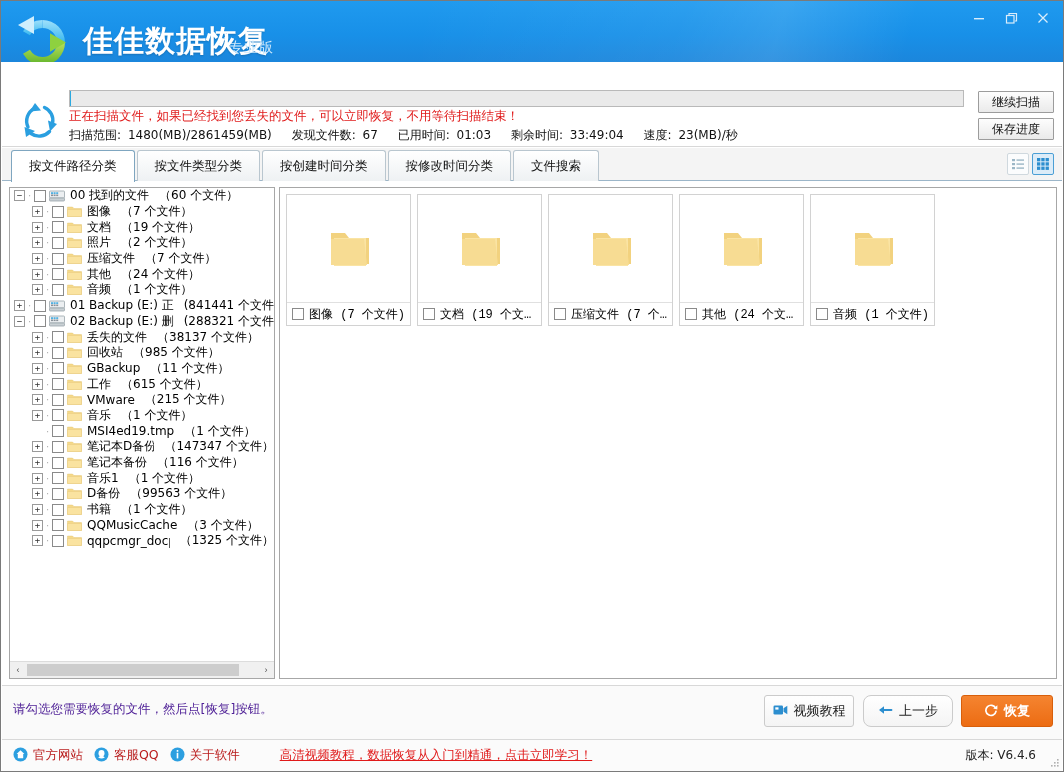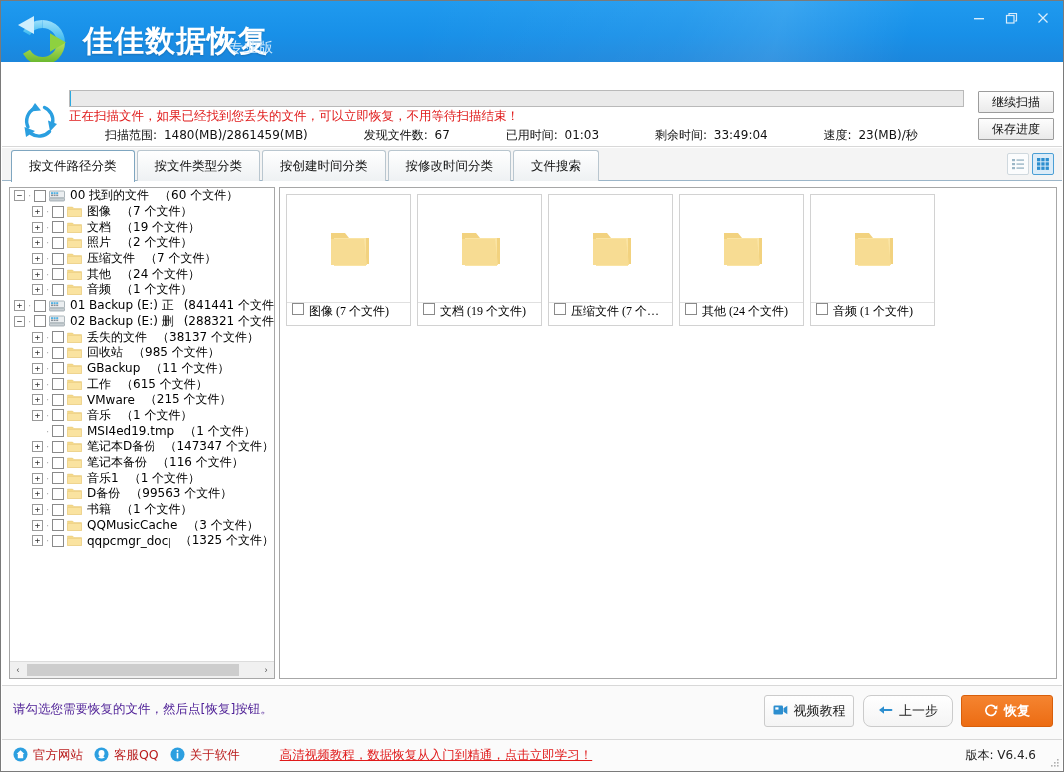--- a/index.html
+++ b/index.html
@@ -57,21 +57,21 @@
   .scan-warn {
     position:absolute; left:68px; top:107px; width:880px;
     color:#e01a1a; font-size:12.5px; white-space:nowrap;
     font-family:"DejaVu Sans","Liberation Sans",sans-serif;
   }
   .scan-stats {
     position:absolute; left:68px; top:126px; width:880px;
     color:#111; font-size:12px; white-space:nowrap;
     font-family:"DejaVu Sans","Liberation Sans",sans-serif;
   }
-  .scan-stats span.k { margin-right:3px;margin-left:36px; }
+  .scan-stats span.k { margin-right:3px; }
   .scan-stats .item { margin-right:16px; }
   .topbtn {
     position:absolute; right:9px; width:76px; height:22px;
     background:linear-gradient(180deg,#fdfdfd,#eaeaea);
     border:1px solid #9c9c9c; border-radius:1px;
     font-size:12px; color:#111; cursor:pointer; padding:0;
     font-family:"DejaVu Sans","Liberation Sans",sans-serif;
   }
   .topbtn.b1 { top:90px; }
   .topbtn.b2 { top:117px; }
@@ -151,23 +151,23 @@
     background:#fff; border:1px solid #a7a7a7; overflow:hidden;
   }
   .grid { display:flex; flex-wrap:wrap; gap:6px; padding:6px 6px; }
   .gitem {
     width:125px; height:132px; border:1px solid #d2d2d2; background:#fff;
     display:flex; flex-direction:column; cursor:pointer;
   }
   .gthumb { flex:1; display:flex; align-items:center; justify-content:center; }
   .gcap {
     height:23px; border-top:1px solid #e0e0e0;
-    display:flex; align-items:flex-start; gap:5px; padding:0 5px;
+    display:flex; align-items:center; gap:5px; padding:0 5px;
     font-size:12px; white-space:nowrap; overflow:hidden;
-    font-family:Liberation Serif, serif;
+    font-family:Liberation Mono, monospace;
   }
   .gcap .cbx { margin-right:0; }
   .gcap .ctext { overflow:hidden; text-overflow:ellipsis; }
 
   
   .bottombar {
     position:absolute; left:1px; top:684px; width:1060px; height:54px;
     background:#fafafa; border-top:1px solid #d8d8d8;
   }
   .hint {

